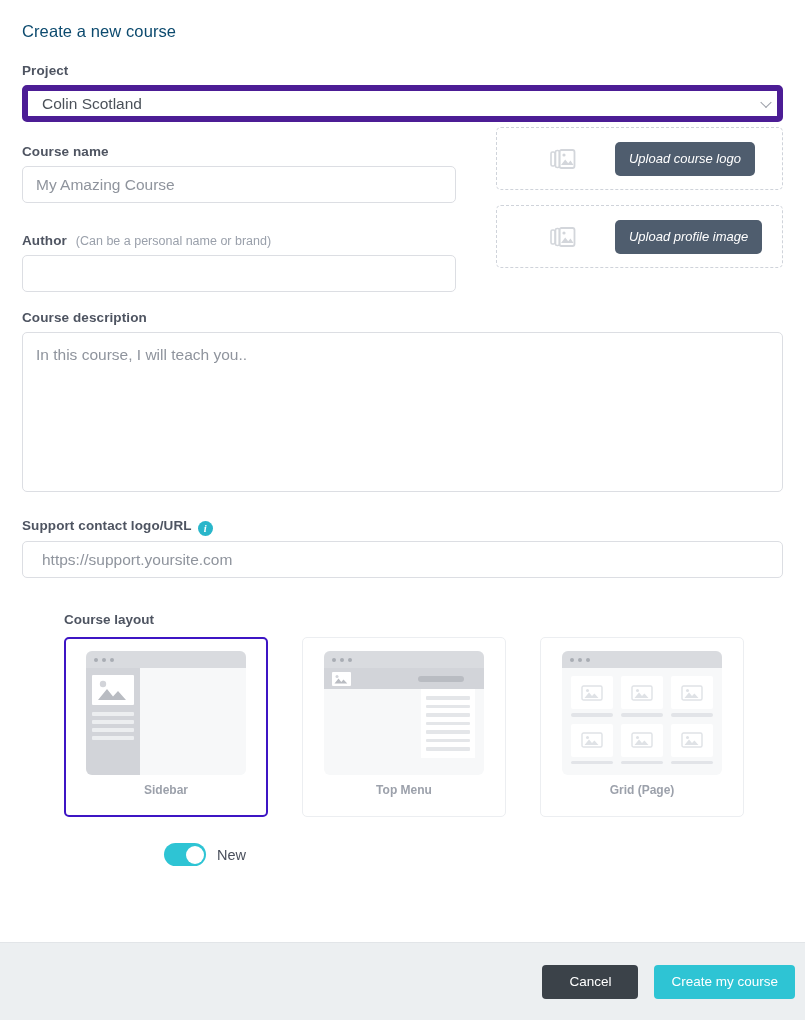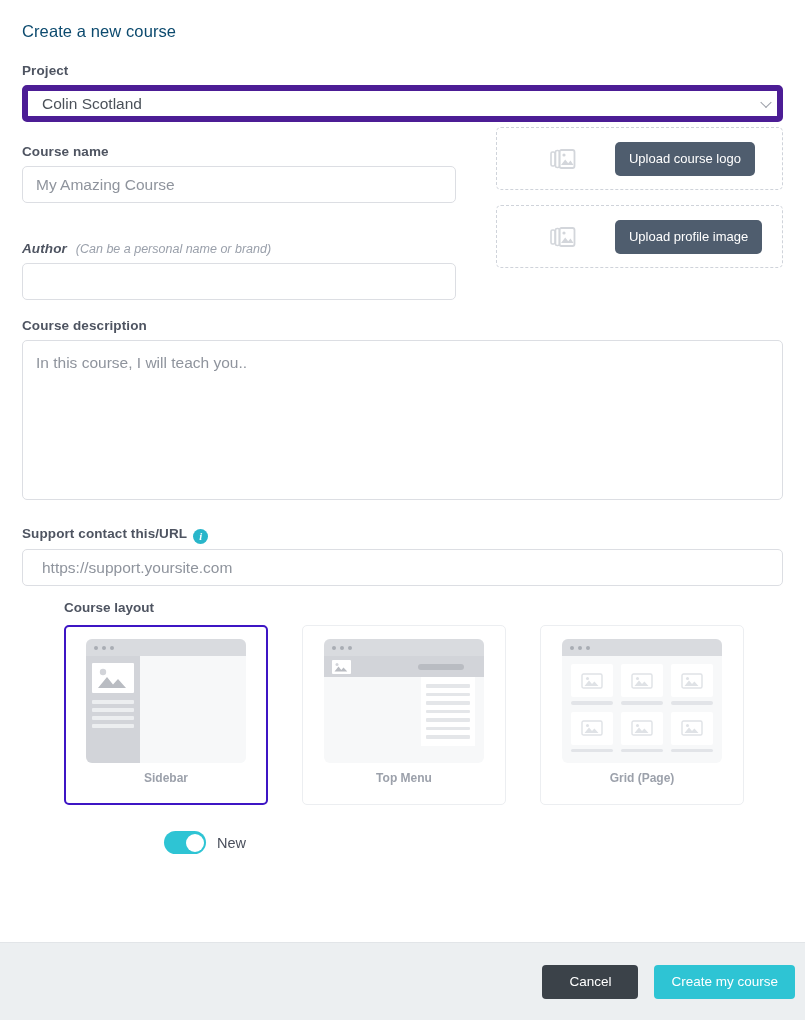--- a/index.html
+++ b/index.html
@@ -17,21 +17,21 @@
   .dialog-title {
     font-size: 16.5px; color: #0c4a6e; font-weight: 400;
     letter-spacing: .1px; padding: 6px 0 0 0;
   }
 
   .field-label {
     font-size: 13.5px; font-weight: 700; color: #4e5461;
     margin: 22px 0 7px 0; letter-spacing: .1px;
   }
   .field-label.tight { margin-top: 18px; }
-  .label-row { display:flex; align-items: center; gap: 9px; margin: 38px 0 7px 0; font-style: italic;}
+  .label-row { display:flex; align-items: center; gap: 9px; margin: 30px 0 7px 0;}
   .label-row .field-label { margin: 0; }
   .label-hint { font-size: 12.5px; color: #9aa0ab; font-weight: 400; }
 
   .info-badge {
     display:inline-flex; align-items:center; justify-content:center;
     width: 15px; height: 15px; border-radius: 50%;
     background: #29b6ca; color: #fff; font-size: 10.5px;
     font-weight: 700; font-style: italic;
     font-family: "Liberation Serif", serif;
     position: relative; top: 2px; margin-left: 6px;
@@ -73,24 +73,24 @@
 
   .upload-box {
     border: 1.4px dashed #cfd3da; border-radius: 5px; height: 63px;
     display:flex; align-items:center; gap: 0; background:#fff;
     padding: 0 14px; margin-bottom: 15px;
   }
   .upload-icon-slot { width: 104px; display:flex; justify-content:center; }
   .upload-btn {
     background: #4f5d6e; color: #fff; border: none; border-radius: 5px;
     height: 34px; padding: 0 14px; font-size: 13px; cursor: pointer;
-    font-family: "Liberation Sans", sans-serif; white-space: nowrap;
-  }
-
-  .layout-section { margin-top: 14px; padding-left: 42px; }
+    font-family: "Liberation Sans", sans-serif; white-space: nowrap; font-style: italic;
+  }
+
+  .layout-section { margin-top: 34px; padding-left: 42px; }
   .layout-heading { font-size: 13.5px; font-weight: 700; color: #4e5461; margin-bottom: 10px; }
   .layout-cards { display:flex; gap: 34px; }
   .layout-card {
     width: 204px; height: 180px; border: 1px solid #eceef1; border-radius: 5px;
     background:#fff; padding: 13px 13px 0 13px; cursor:pointer;
     display:flex; flex-direction: column; align-items:center;
   }
   .layout-card.selected { border: 2px solid #3d15c4; padding: 12px 12px 0 12px; }
   .layout-card-name {
     font-size: 12px; color: #9ca1ab; font-weight: 700; margin-top: 8px;
@@ -208,21 +208,21 @@
           <button class="upload-btn">Upload profile image</button>
         </div>
 
       </div>
     </div>
 
     <div class="field-label tight">Course description</div>
     <textarea class="textarea" placeholder="In this course, I will teach you.." style=""></textarea>
 
     <div class="field-label">
-      <span>Support contact this/URL</span><span class="info-badge">i</span>
+      <span>Support contact logo/URL</span><span class="info-badge">i</span>
     </div>
     <input class="text-input wide" type="text" placeholder="https://support.yoursite.com" style="">
 
     <div class="layout-section">
       <div class="layout-heading">Course layout</div>
 
       <div class="layout-cards">
 
         <div class="layout-card selected">
           <div class="mock">

